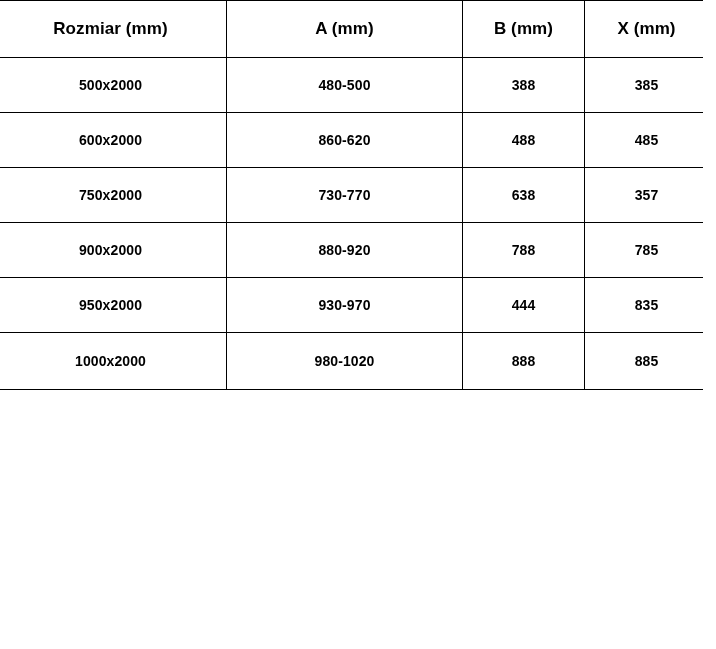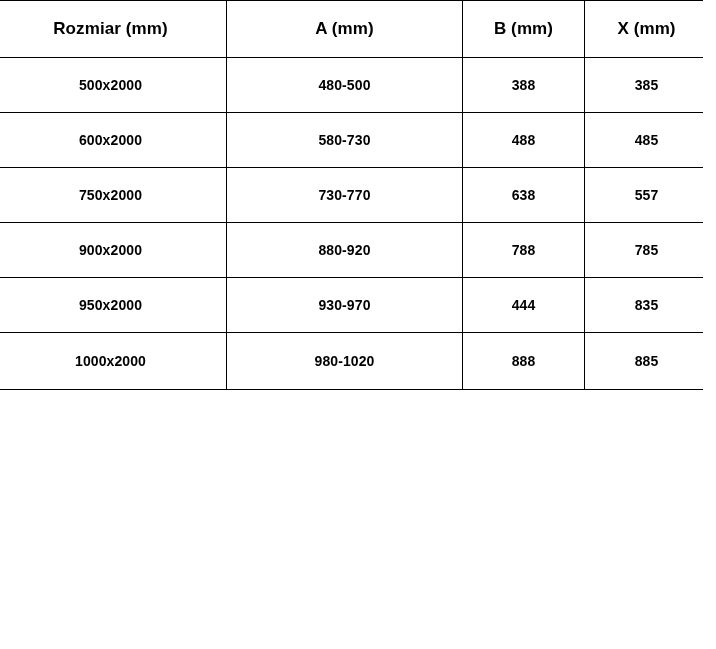--- a/index.html
+++ b/index.html
@@ -76,29 +76,29 @@
     </thead>
     <tbody>
       <tr>
         <td>500x2000</td>
         <td>480-500</td>
         <td>388</td>
         <td>385</td>
       </tr>
       <tr>
         <td>600x2000</td>
-        <td>580-730</td>
+        <td>860-620</td>
         <td>488</td>
         <td>485</td>
       </tr>
       <tr>
         <td>750x2000</td>
         <td>730-770</td>
         <td>638</td>
-        <td>557</td>
+        <td>357</td>
       </tr>
       <tr>
         <td>900x2000</td>
         <td>880-920</td>
         <td>788</td>
         <td>785</td>
       </tr>
       <tr>
         <td>950x2000</td>
         <td>930-970</td>

